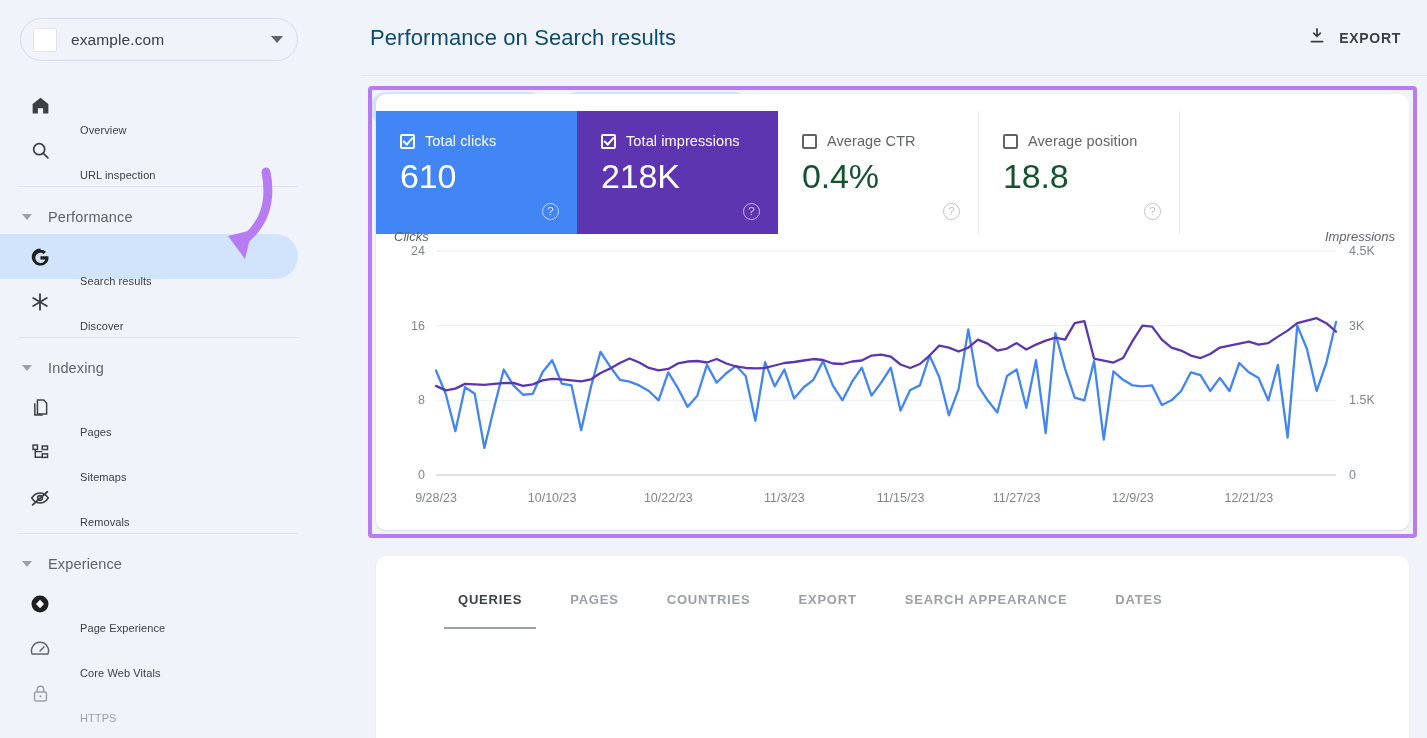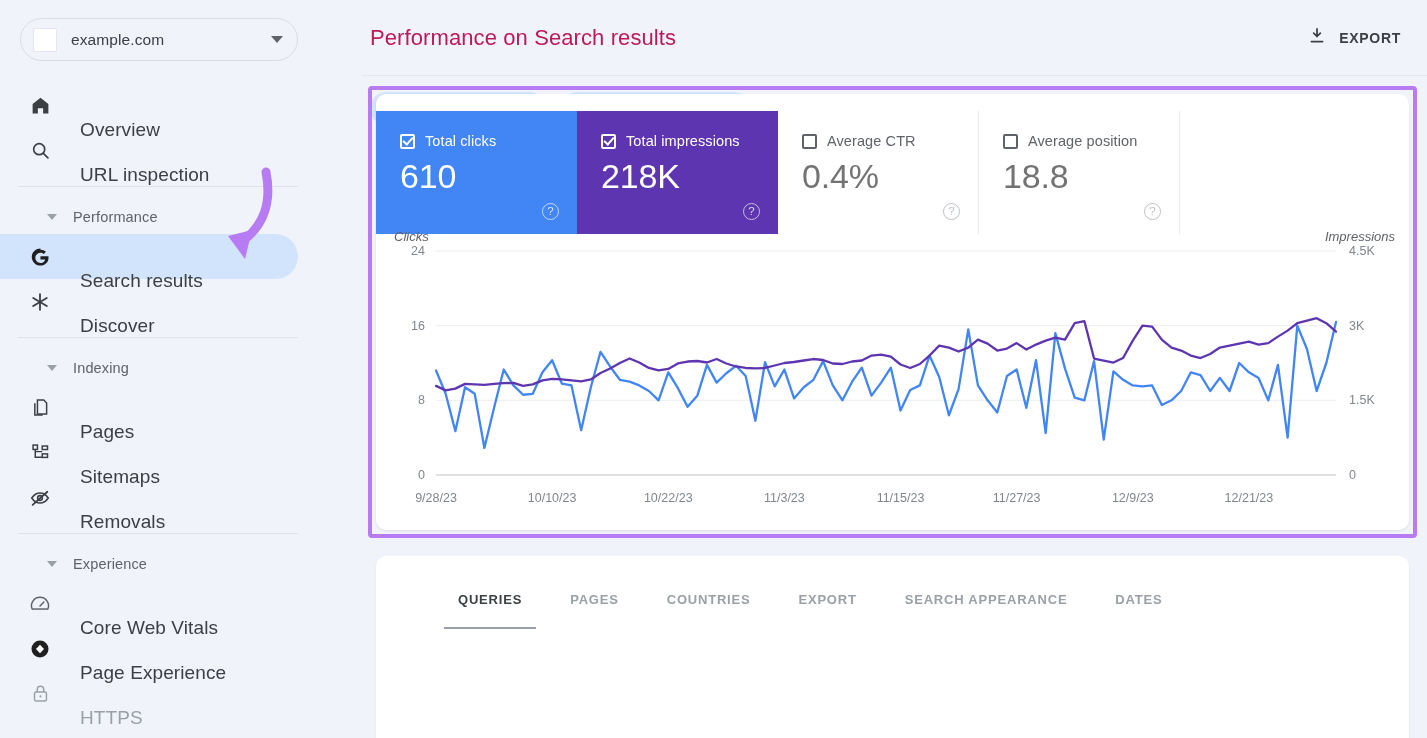--- a/index.html
+++ b/index.html
@@ -54,47 +54,47 @@
   }
   .nav-item.active { background: #D2E3FC; }
   .nav-item.dim .nav-label { color: #9aa0a6; }
   .nav-icon {
     width: 24px; height: 24px; flex: 0 0 24px;
     display: flex; align-items: center; justify-content: center;
     color: #3c4043;
   }
   .nav-icon svg { display: block; }
   .nav-label {
-    margin-left: 28px; font-size: 19px; color: #3c4043; letter-spacing: .1px; margin-top: 48px;
+    margin-left: 28px; font-size: 11px; color: #3c4043; letter-spacing: .1px; margin-top: 48px;
   }
   .nav-divider {
     height: 1px; background: #dfe3ed;
     margin: 13px 64px 13px 18px;
   }
   .nav-group {
     display: flex; align-items: center;
-    padding-left: 22px; height: 34px; margin-left: 25px;
+    padding-left: 22px; height: 34px;
   }
   .group-caret {
     width: 0; height: 0;
     border-left: 5px solid transparent;
     border-right: 5px solid transparent;
     border-top: 6px solid #9aa0a6;
     margin-right: 16px;
   }
   .group-label { font-size: 14.5px; color: #5f6368; letter-spacing: .15px; }
 
   
   .main { flex: 1; height: 738px; position: relative; background: #F1F3FB; }
   .page-header {
     height: 76px; display: flex; align-items: center;
     padding: 0 22px 0 8px;
     border-bottom: 1px solid #e4e7f0;
   }
-  .page-title { font-size: 22px; color: #be185d; font-weight: 400; letter-spacing: .1px; }
+  .page-title { font-size: 22px; color: #0c4a6e; font-weight: 400; letter-spacing: .1px; }
   .header-spacer { flex: 1; }
   .export-btn {
     display: flex; align-items: center; gap: 12px;
     cursor: pointer; padding: 6px 4px;
   }
   .export-label {
     font-size: 14px; color: #3c4043; font-weight: 700; letter-spacing: .7px;
   }
 
   .filter-bar {
@@ -158,21 +158,21 @@
   .metric.blue .checkbox, .metric.purple .checkbox { border-color: #ffffff; }
   .checkbox.checked::after {
     content: ""; position: absolute;
     left: 3px; top: -1px; width: 4px; height: 8px;
     border: solid #ffffff; border-width: 0 2px 2px 0;
     transform: rotate(42deg);
   }
   .metric-name { font-size: 14.5px; color: #5f6368; letter-spacing: .1px; }
   .metric.blue .metric-name, .metric.purple .metric-name { color: #ffffff; }
   .metric-value {
-    margin-top: 8px; font-size: 34px; color: #737373;
+    margin-top: 8px; font-size: 34px; color: #14532d;
     font-weight: 400; letter-spacing: -.2px; line-height: 1.15;
   }
   .metric.blue .metric-value, .metric.purple .metric-value { color: #ffffff; }
   .help-icon {
     position: absolute; right: 18px; bottom: 14px;
     width: 17px; height: 17px;
     border: 1.5px solid #bdc1c6; border-radius: 50%;
     color: #bdc1c6; font-size: 11.5px; line-height: 14px;
     text-align: center; cursor: pointer;
   }
@@ -317,37 +317,37 @@
 
       <div class="nav-divider"></div>
 
       <div class="nav-group">
         <span class="group-caret"></span>
         <span class="group-label">Experience</span>
       </div>
 
       <div class="nav-item">
         <span class="nav-icon">
+          <svg width="22" height="22" viewBox="0 0 24 24">
+              <circle cx="12" cy="12" r="9.3" fill="#1f1f1f"></circle>
+              <path d="M12 7.4l4.4 4.6-4.4 4.6-4.4-4.6z" fill="#ffffff"></path>
+            </svg>
+        </span>
+        <span class="nav-label">Page Experience</span>
+      </div>
+
+      <div class="nav-item">
+        <span class="nav-icon">
           <svg width="22" height="22" viewBox="0 0 24 24" fill="none" stroke="#5f6368" stroke-width="1.6">
               <path d="M3.4 17.5a9.3 9.3 0 1 1 17.2 0" stroke-linecap="round"></path>
               <path d="M3.4 17.5h17.2"></path>
               <path d="M12 14.2l4.3-4.4" stroke-linecap="round"></path>
             </svg>
         </span>
         <span class="nav-label">Core Web Vitals</span>
-      </div>
-
-      <div class="nav-item">
-        <span class="nav-icon">
-          <svg width="22" height="22" viewBox="0 0 24 24">
-              <circle cx="12" cy="12" r="9.3" fill="#1f1f1f"></circle>
-              <path d="M12 7.4l4.4 4.6-4.4 4.6-4.4-4.6z" fill="#ffffff"></path>
-            </svg>
-        </span>
-        <span class="nav-label">Page Experience</span>
       </div>
 
       <div class="nav-item dim">
         <span class="nav-icon">
           <svg width="21" height="21" viewBox="0 0 24 24" fill="none" stroke="#9aa0a6" stroke-width="1.7">
               <rect x="5.2" y="10.2" width="13.6" height="10.3" rx="1.6"></rect>
               <path d="M8.3 10.2V7.4a3.7 3.7 0 0 1 7.4 0v2.8"></path>
               <circle cx="12" cy="15.3" r="1.2" fill="#9aa0a6" stroke="none"></circle>
             </svg>
         </span>

